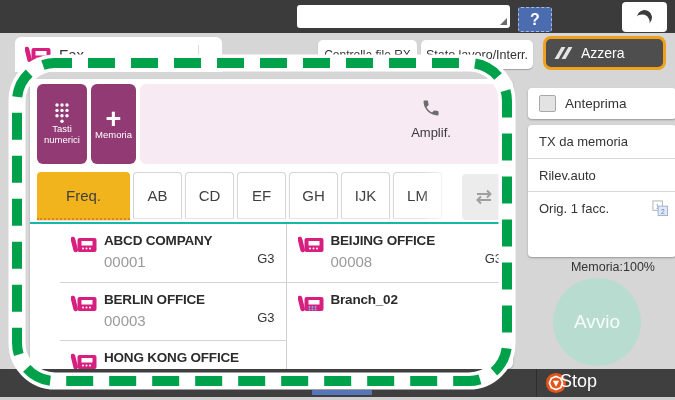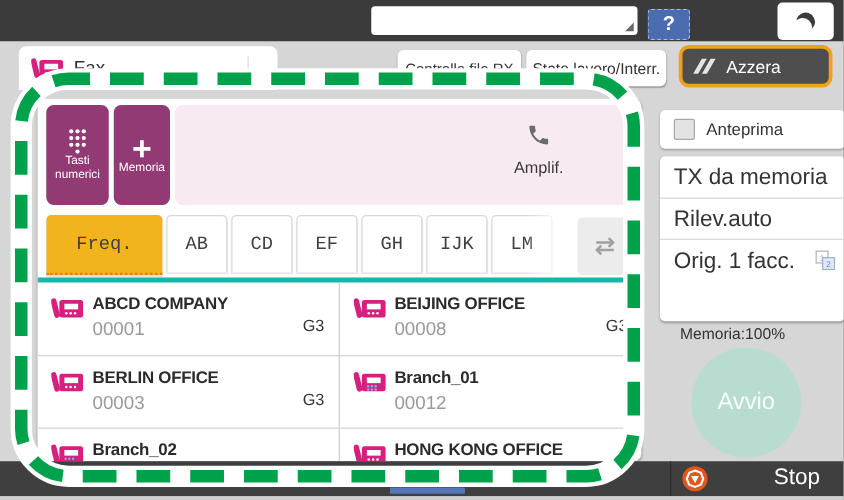--- a/index.html
+++ b/index.html
@@ -41,67 +41,67 @@
   .pbtn .cap{font-size:9.5px;line-height:1.15;}
   .btn-numkeys{left:7px;width:50px;}
   .btn-add{left:61px;width:45px;}
   .plus{font-size:27px;line-height:22px;font-weight:bold;}
   .dest-bar{position:absolute;left:110px;right:7px;top:5px;height:80px;background:#f7eaf3;
     border-radius:6px;}
   .prompt{position:absolute;left:14px;top:28px;font-size:17px;color:#3c3c3c;}
   .amp{position:absolute;right:44px;top:14px;width:62px;text-align:center;}
   .amp .cap{font-size:13px;color:#3a3a3a;margin-top:3px;}
   
-  .tabrow{position:absolute;left:7px;right:7px;top:93px;height:50px;font-family:Liberation Mono, monospace;}
+  .tabrow{position:absolute;left:7px;right:7px;top:93px;height:50px;}
   .tabs{position:absolute;left:0;top:0;height:100%;display:flex;gap:3px;}
   .tab{width:49px;height:46px;background:#fff;border:1px solid #d6d6d6;border-bottom:none;
     border-radius:4px 4px 0 0;box-sizing:border-box;display:flex;align-items:center;
     justify-content:center;font-size:15px;color:#3f3f3f;box-shadow:0 1px 1px rgba(0,0,0,.12);}
   .tab.active{width:93px;background:#f2b41d;border:none;height:48px;
     border-bottom:2px dotted #e2801d;}
   .tabfade{position:absolute;right:44px;top:0;width:42px;height:50px;
     background:linear-gradient(to right,rgba(255,255,255,0),#fff 75%);}
   .swapbtn{position:absolute;right:0;top:2px;width:44px;height:46px;background:#ececec;
     border-radius:4px;display:flex;align-items:center;justify-content:center;}
   
   .grid{position:absolute;left:0;right:0;top:143px;height:147px;display:grid;
-    grid-template-columns:1fr 1fr;grid-auto-rows:58px;border-top:4px solid #14b8a6;}
+    grid-template-columns:1fr 1fr;grid-auto-rows:58px;border-top:2px solid #14b8a6;padding-left:30px;}
   .cell{position:relative;border-top:1px solid #d4d4d4;}
   .cell:nth-child(-n+2){border-top:none;}
   .cell:nth-child(odd){border-right:1px solid #cfcfcf;}
   .cell .fxi{position:absolute;left:11px;top:11px;}
   .cell .nm{position:absolute;left:44px;top:9px;font-size:13.5px;font-weight:bold;color:#2b2b2b;
     letter-spacing:-.2px;white-space:nowrap;}
   .cell .cd{position:absolute;left:44px;top:29px;font-size:15px;color:#9a9a9a;}
   .cell .g3{position:absolute;right:11px;top:27px;font-size:13px;color:#333;}
   
   .sbox{position:absolute;left:528px;width:148px;background:#fff;border-radius:4px;
     box-shadow:0 1px 2px rgba(0,0,0,.3);box-sizing:border-box;}
   .preview{top:88px;height:31px;display:flex;align-items:center;font-size:13.5px;color:#333;}
   .cb{width:15px;height:15px;background:#e3e3e3;border:1px solid #a8a8a8;border-radius:2px;
     margin:0 9px 0 11px;}
   .stack{top:125px;height:132px;}
-  .srow{position:relative;height:33px;display:flex;align-items:center;font-size:18px;color:#333;
+  .srow{position:relative;height:33px;display:flex;align-items:center;font-size:13px;color:#333;
     padding-left:11px;border-top:1px solid #d8d8d8;box-sizing:border-box;}
   .srow:first-child{border-top:none;}
   .srow.center{justify-content:center;padding-left:0;}
   .pages-ic{position:absolute;right:7px;top:8px;}
   .chev{position:absolute;right:10px;top:13px;width:7px;height:7px;border-top:2px solid #8a8a8a;
     border-right:2px solid #8a8a8a;transform:rotate(45deg);}
   .memrow{position:absolute;left:528px;top:260px;width:135px;display:flex;
-    justify-content:flex-start;font-size:12.5px;color:#333;padding:0 8px 0 16px;
+    justify-content:flex-end;font-size:12.5px;color:#333;padding:0 8px 0 16px;
     box-sizing:border-box;}
   .start-btn{position:absolute;left:553px;top:278px;width:88px;height:88px;border-radius:50%;
     background:#b9dcd0;color:#f8fcfa;font-size:19px;display:flex;align-items:center;
     justify-content:center;}
   
   .botbar{position:absolute;left:0;top:369px;width:675px;height:28px;background:#3f3f3f;z-index:10;}
   .botbar .seam{position:absolute;left:536px;top:0;width:1px;height:28px;background:#2e2e2e;}
   .stop-ic{position:absolute;left:545px;top:3px;}
-  .stop-lbl{position:absolute;left:560px;top:2px;width:96px;text-align:right;color:#fff;
+  .stop-lbl{position:absolute;left:560px;top:2px;width:96px;text-align:left;color:#fff;
     font-size:18px;}
   .page-ind{position:absolute;left:312px;top:21px;width:60px;height:5px;background:#5b80d0;
     opacity:.85;border-radius:1px;}
   .botstrip{position:absolute;left:0;top:397px;width:675px;height:3px;background:#cfcfcf;z-index:10;}
   
   .hl{position:absolute;left:0;top:0;z-index:40;pointer-events:none;}
   .defs{position:absolute;width:0;height:0;overflow:hidden;}
 </style>
 </head>
 <body>
@@ -259,28 +259,20 @@
             <use href="#i-fax"></use>
           </svg>
         <span class="nm">BERLIN OFFICE</span>
         <span class="cd">00003</span>
         <span class="g3">G3</span>
       </div>
       <div class="cell">
         <svg class="fxi" width="26" height="20">
             <use href="#i-faxg"></use>
           </svg>
-        <span class="nm">Branch_01</span>
-        <span class="cd">00012</span>
-        <span class="g3"></span>
-      </div>
-      <div class="cell">
-        <svg class="fxi" width="26" height="20">
-            <use href="#i-faxg"></use>
-          </svg>
         <span class="nm">Branch_02</span>
 
         <span class="g3"></span>
       </div>
       <div class="cell">
         <svg class="fxi" width="26" height="20">
             <use href="#i-fax"></use>
           </svg>
         <span class="nm">HONG KONG OFFICE</span>
 

